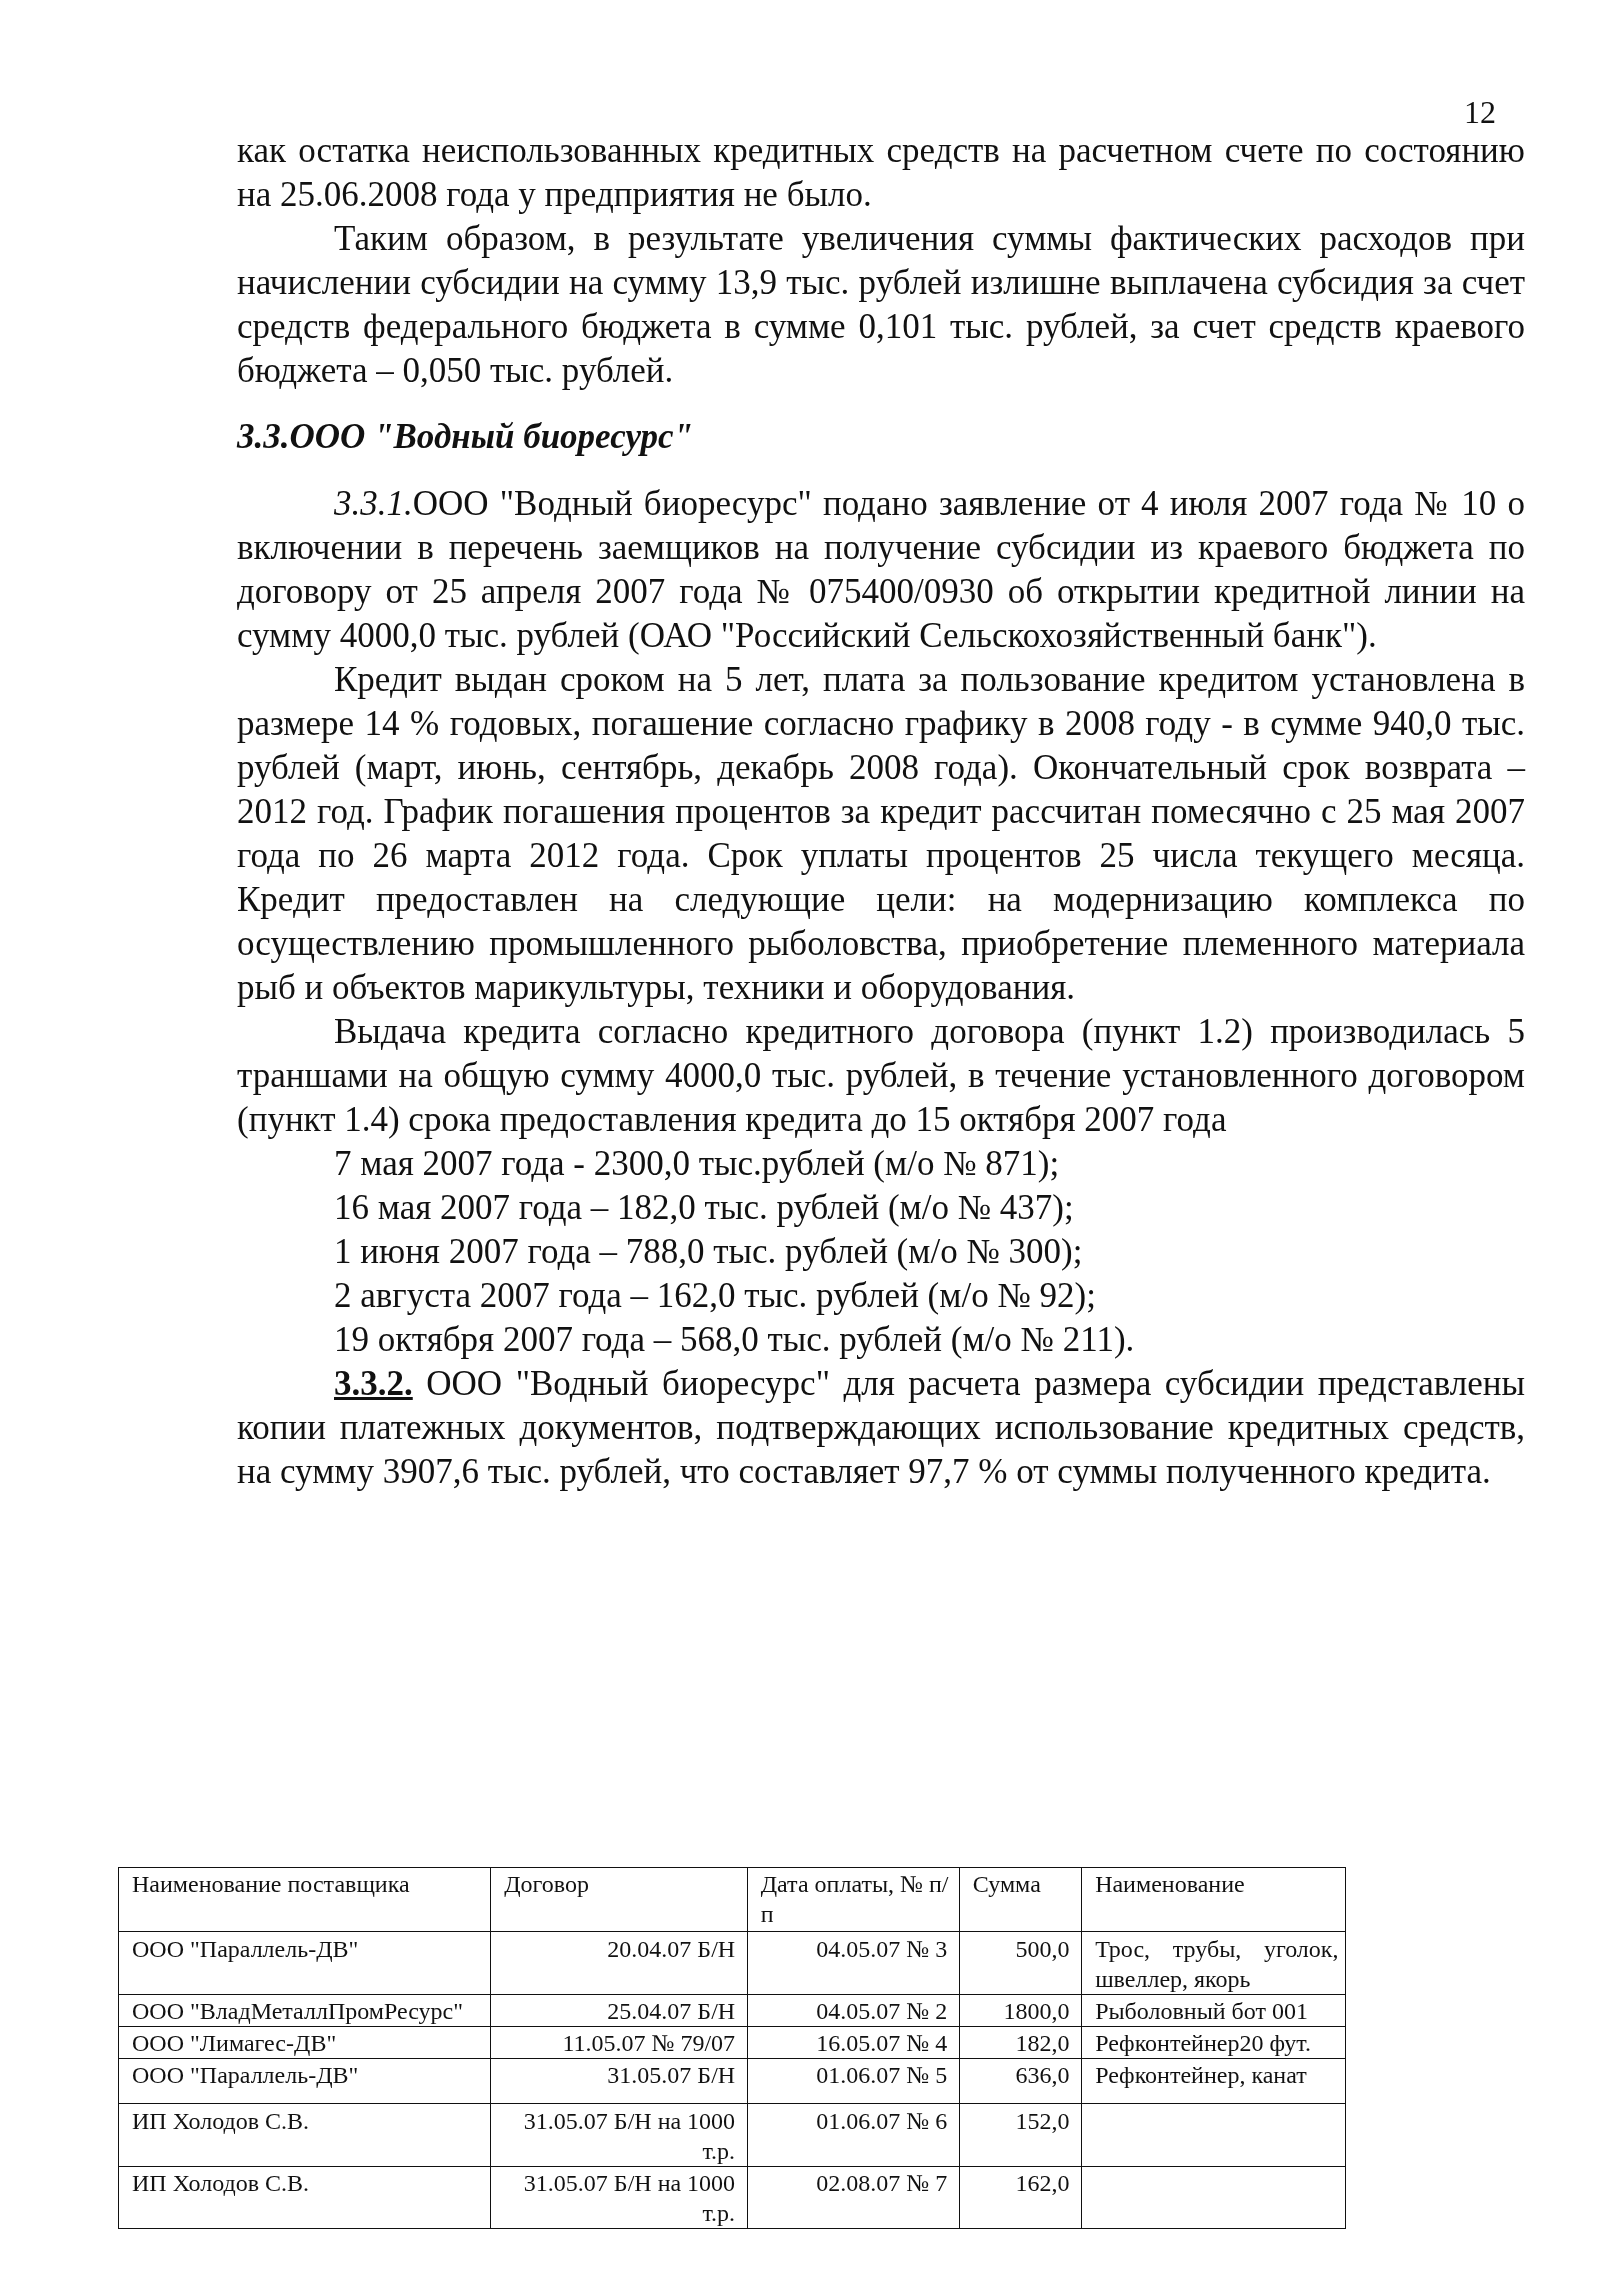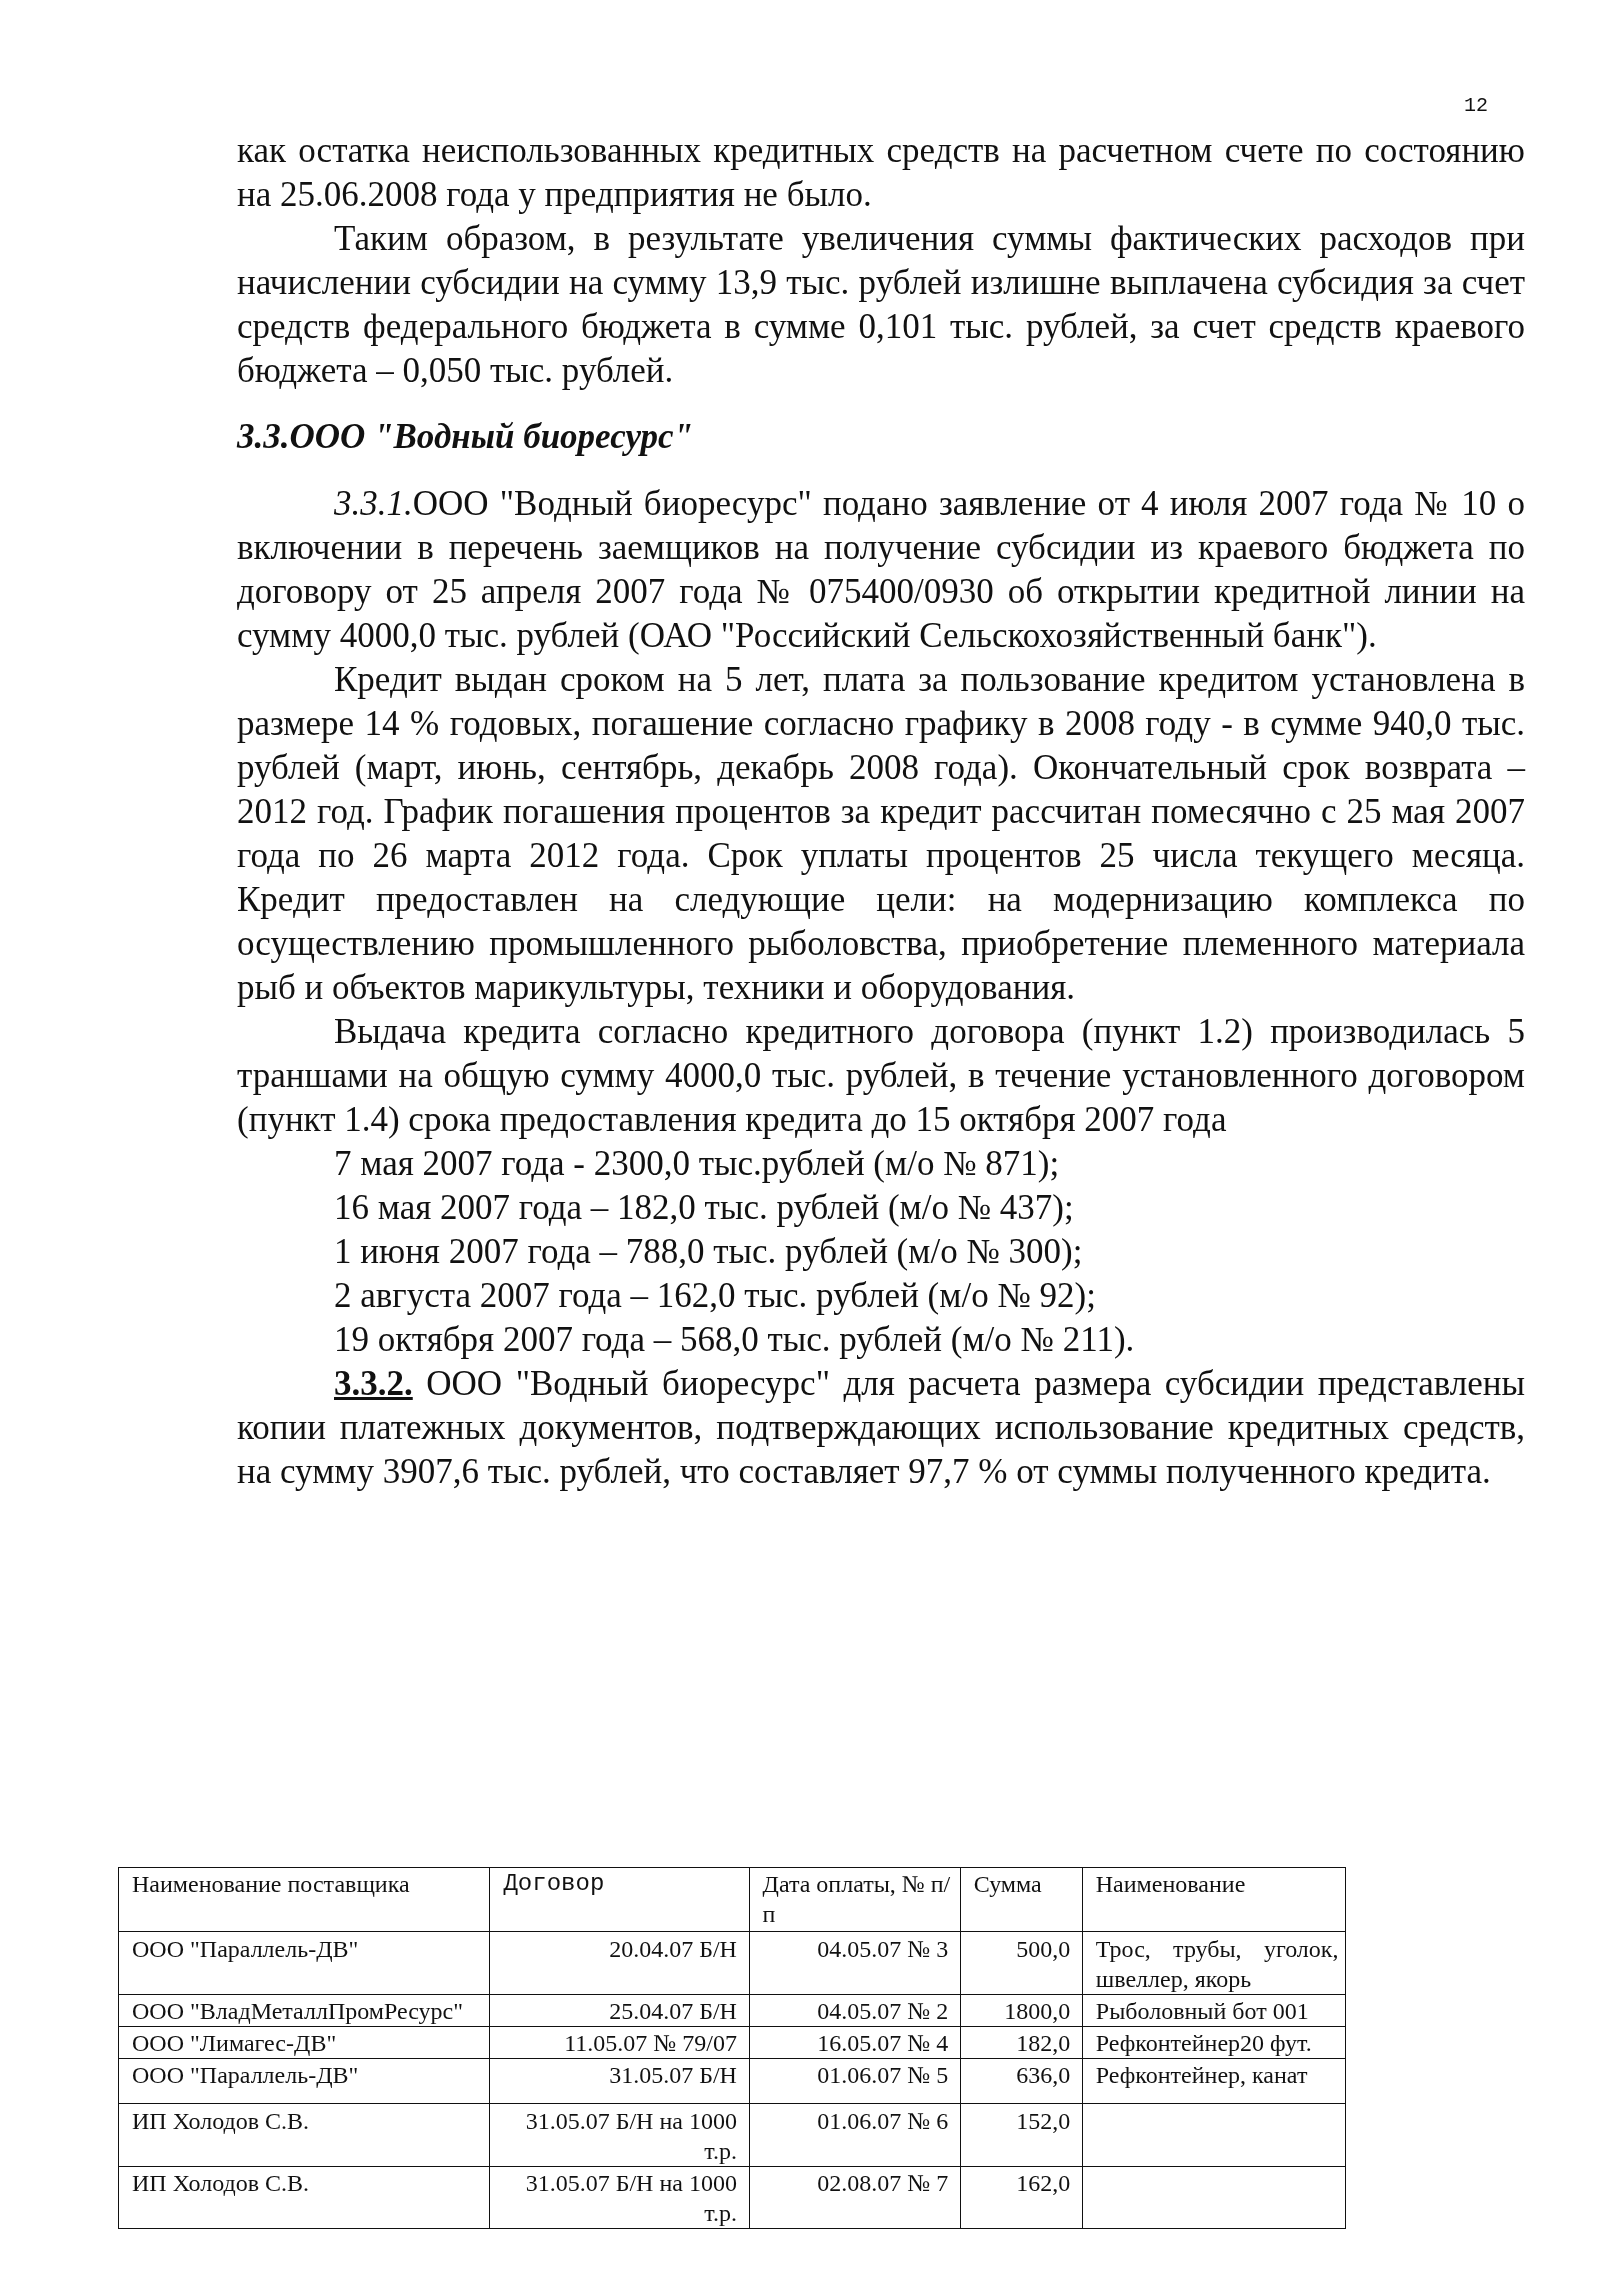--- a/index.html
+++ b/index.html
@@ -1,30 +1,30 @@
 <!DOCTYPE html>
 <html style="font-size:10.4px"><head>
 <meta charset="utf-8">
 <style>
   html, body { margin: 0; padding: 0; background: #ffffff; }
   body { width: 1620px; height: 2273px; position: relative; overflow: hidden;
          font-family: "Liberation Serif", "DejaVu Serif", serif; color: #111; }
-  .page-num { position: absolute; left: 1464px; top: 96px; font-size: 20px; line-height: 1; font-family: Liberation Mono, monospace; }
+  .page-num { position: absolute; left: 1464px; top: 96px; font-size: 32px; line-height: 1; }
   .body { position: absolute; left: 237px; top: 129px; width: 1288px; font-size: 35px; line-height: 44px; }
   .body p { margin: 0; text-align: justify; text-align-last: left; }
   .body p.ind { text-indent: 97px; }
   .heading { text-align: center !important; font-style: italic; font-weight: bold; margin: 22px 0 23px 0 !important; }
   .sub-num { font-style: italic; font-weight: normal; }
   .sub-num-b { font-weight: bold; text-decoration: underline; }
   .tranche { padding-left: 97px; text-align: left !important; }
   table.pay { position: absolute; left: 118px; top: 1867px; width: 1228px; border-collapse: collapse;
               font-size: 24px; line-height: 30px; font-family: "Liberation Serif", serif; }
   table.pay td, table.pay th { border: 1.9px solid #111; vertical-align: top; padding: 1.3px 6.5px 0 13px; font-weight: normal; }
   table.pay th { text-align: left; height: 62px; }
-  .c1 { width: 388px; } .c2 { width: 304px; font-family: Liberation Mono, monospace; } .c3 { width: 239px; } .c4 { width: 116px; } .c5 { width: 278px; }
+  .c1 { width: 388px; } .c2 { width: 304px; } .c3 { width: 239px; } .c4 { width: 116px; } .c5 { width: 278px; }
   .r { text-align: right; padding-right: 11.6px !important; }
   .j { text-align: justify; text-align-last: left; }
   tr.tall td { height: 60px; }
   tr.med td { height: 43px; }
   tr.short td { height: 28.5px; }
 </style>
 </head>
 <body>
 
 <div class="page-num">12</div>

